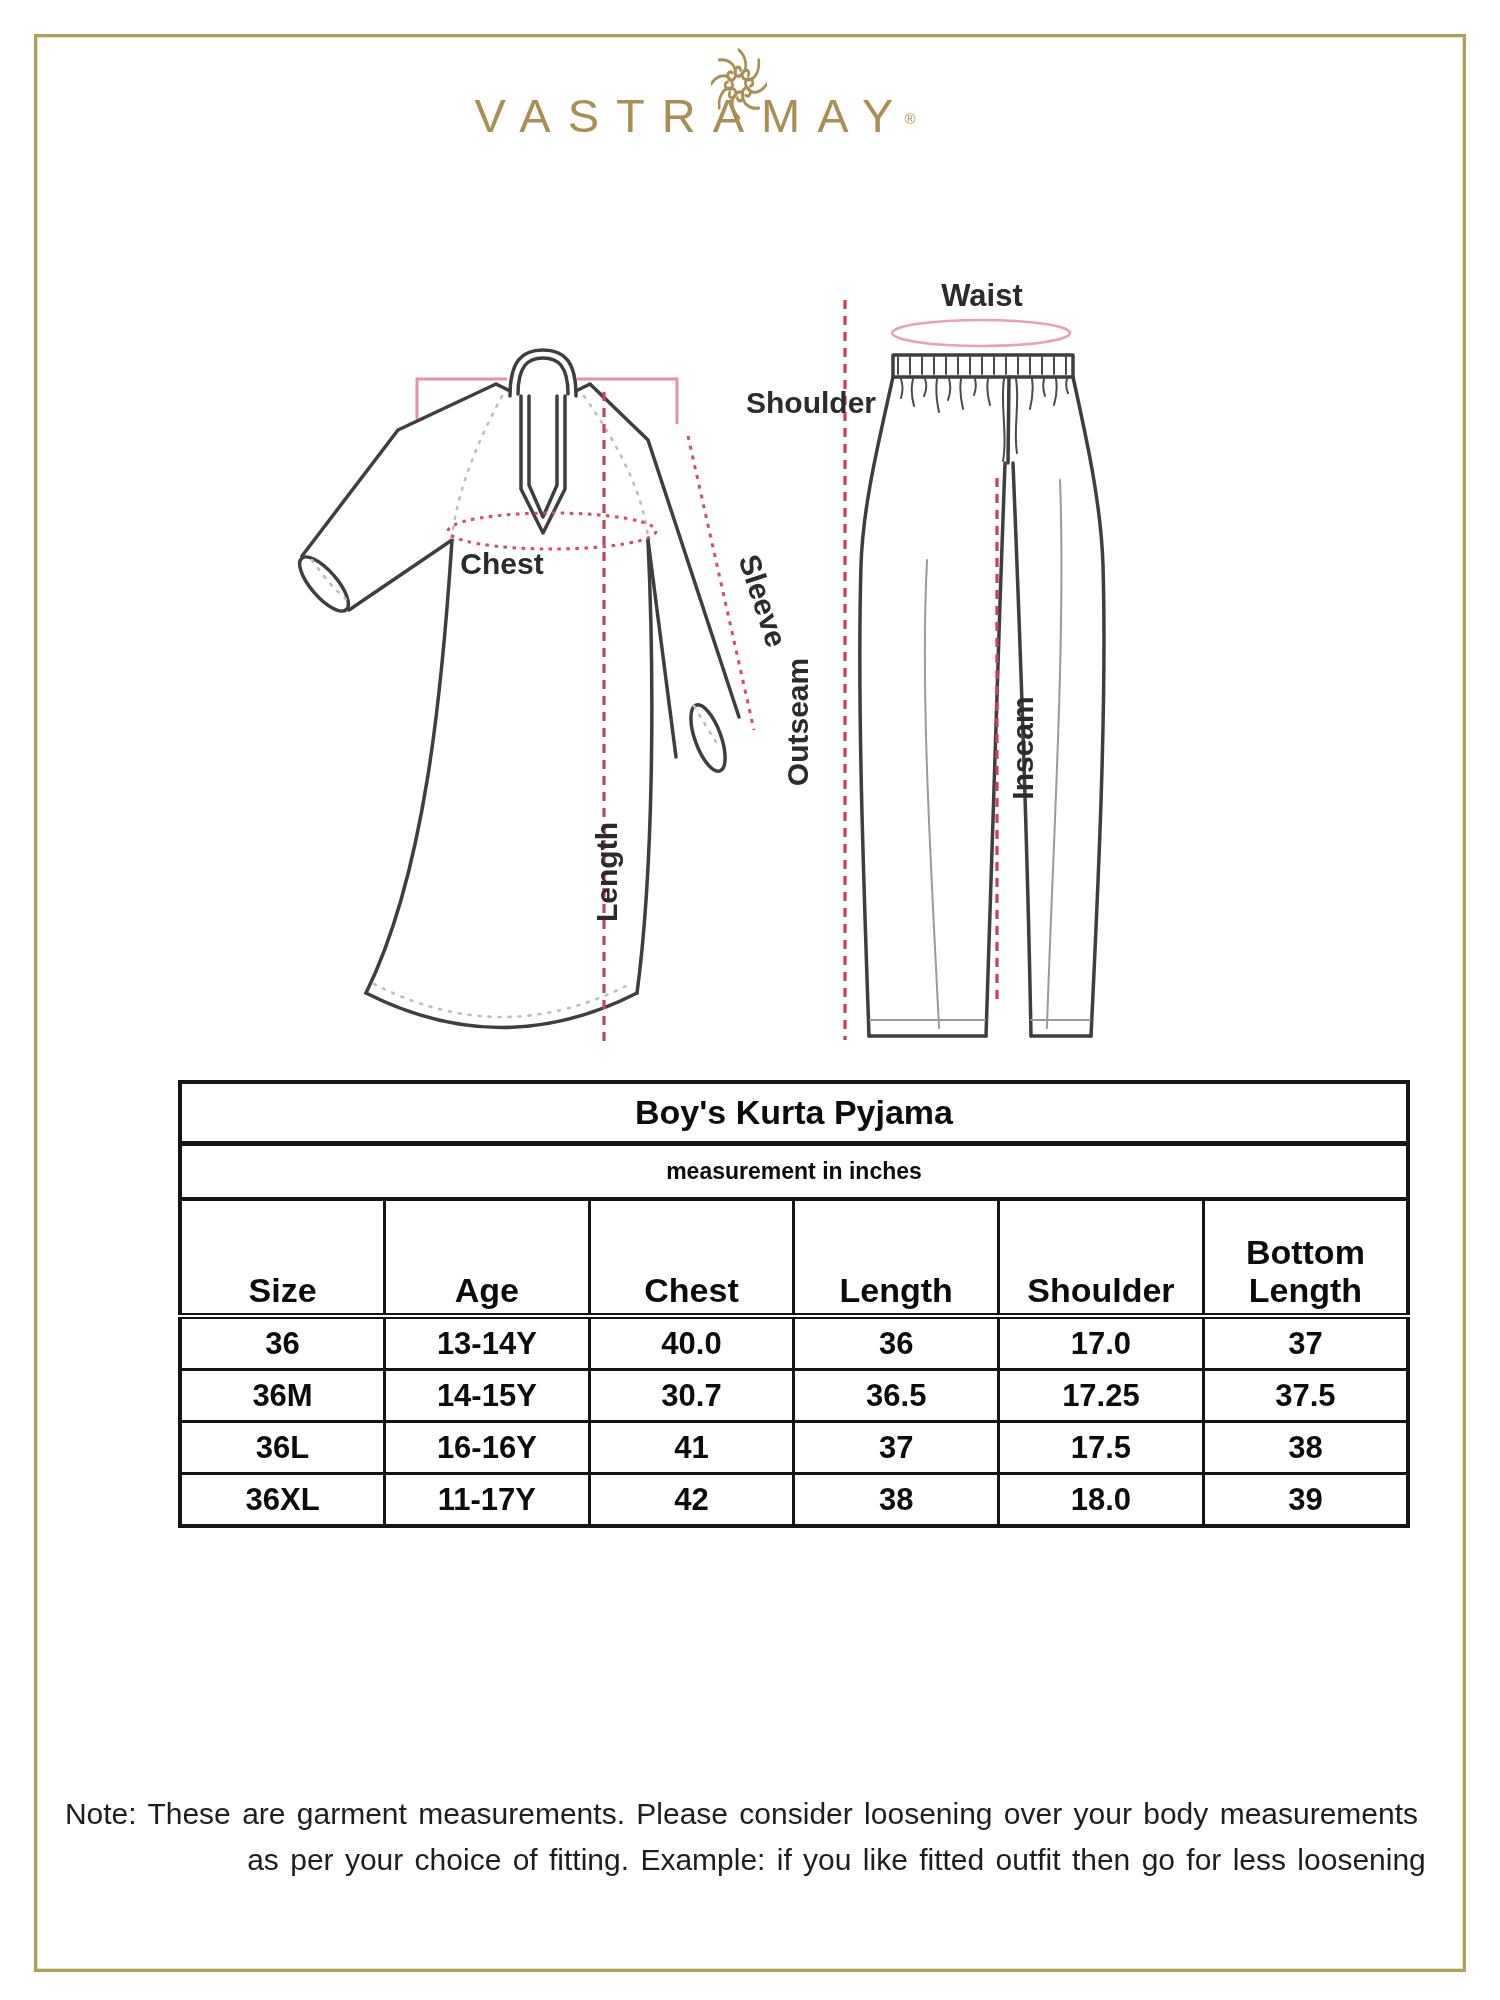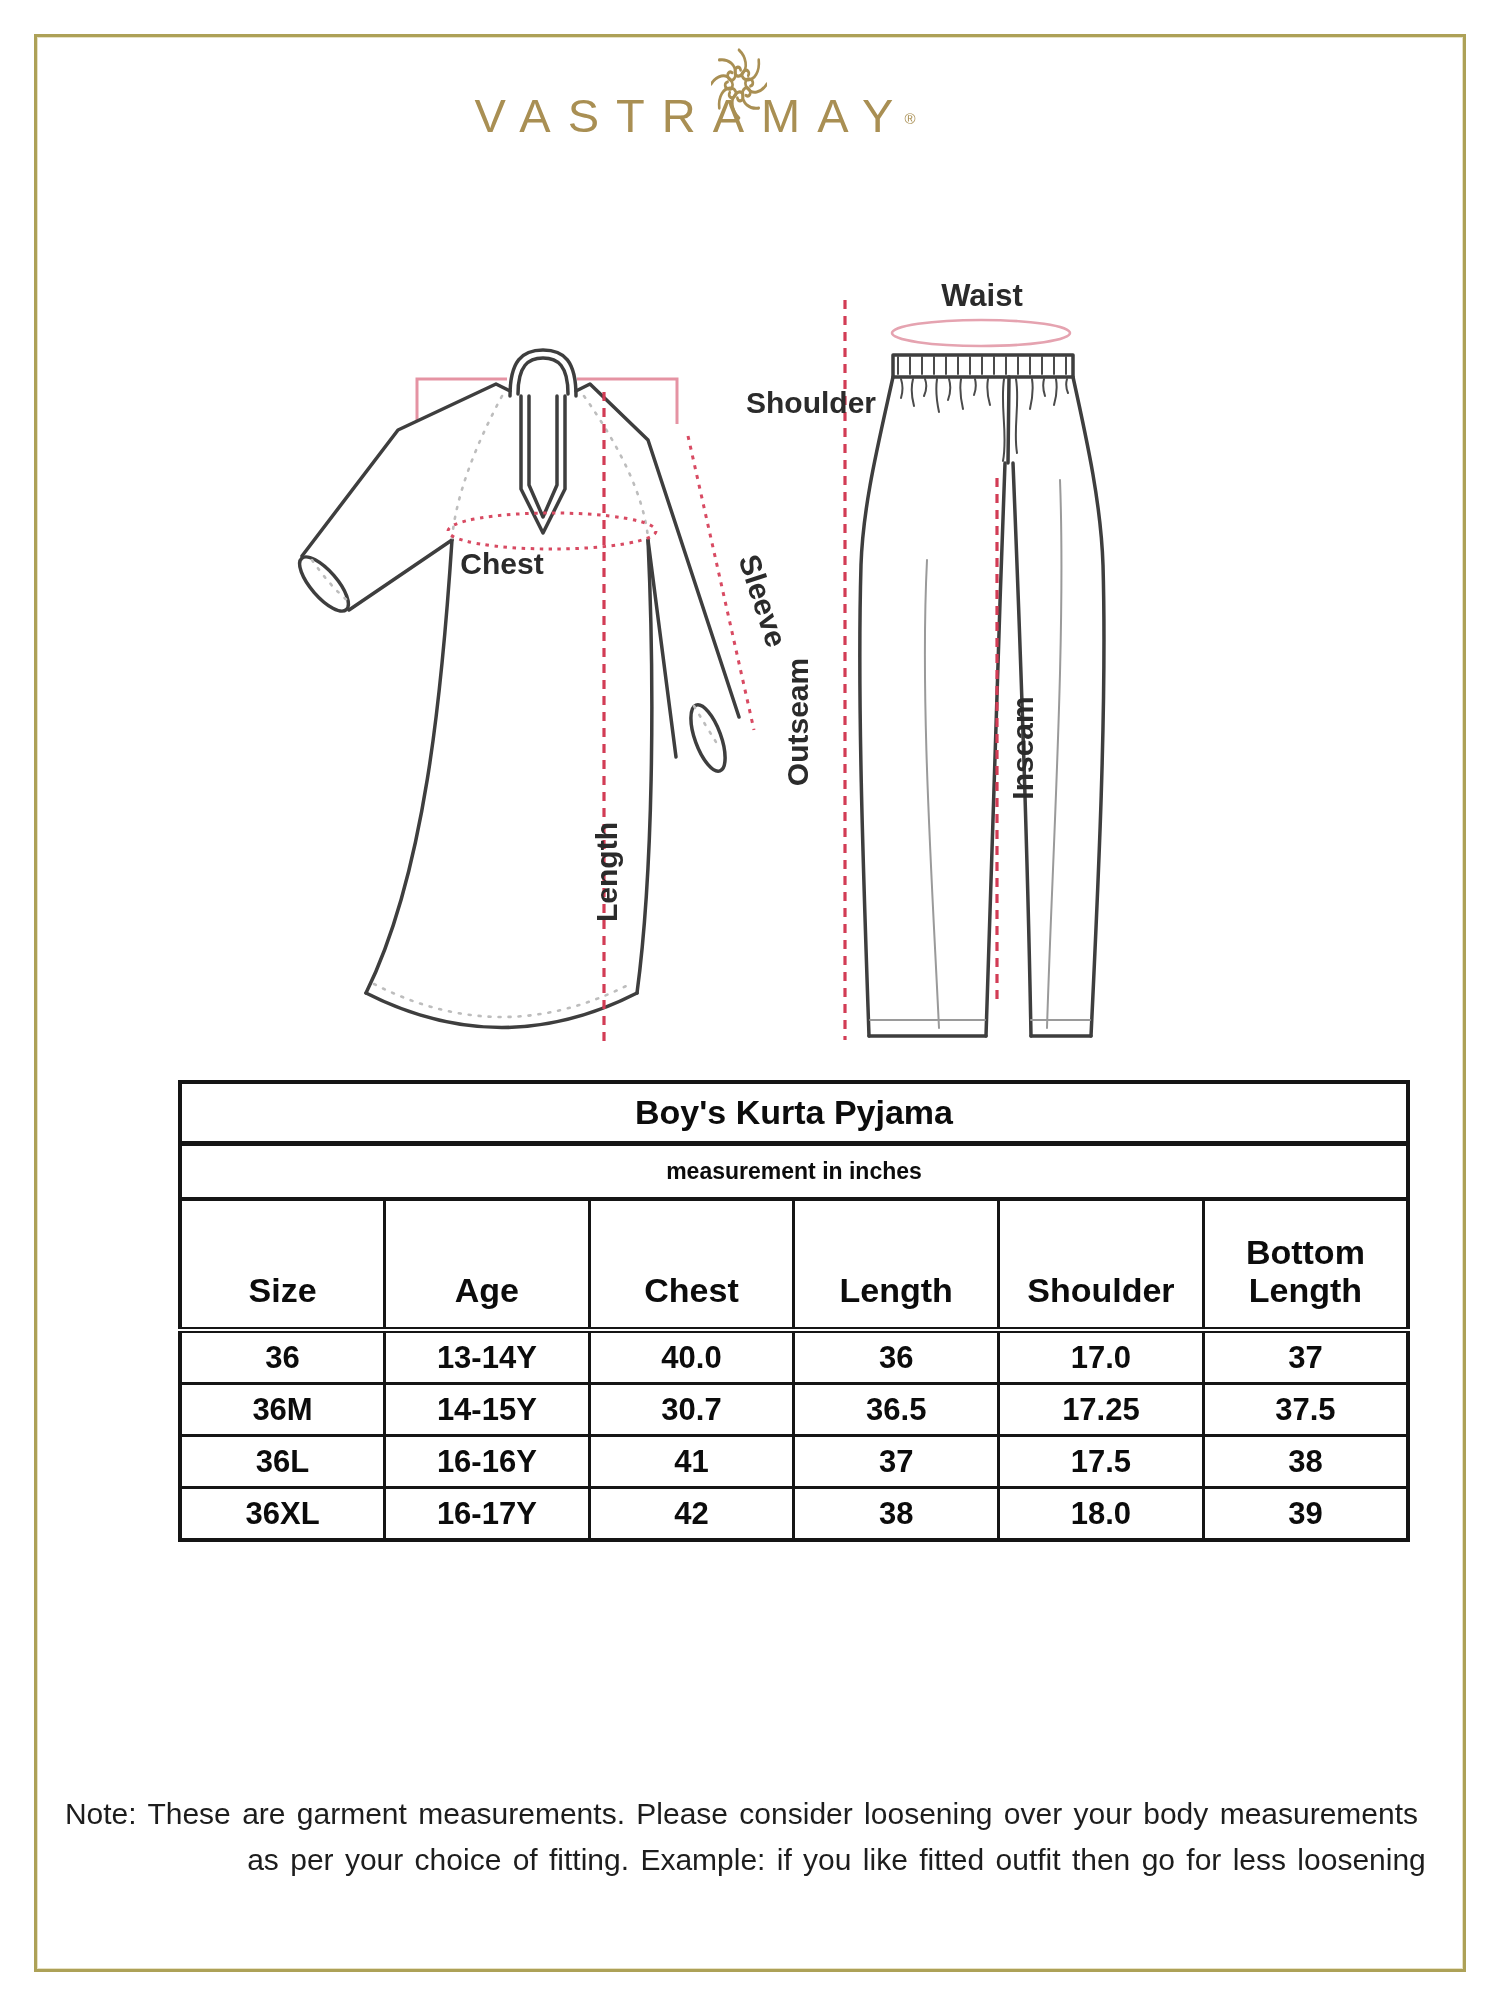--- a/index.html
+++ b/index.html
@@ -16,21 +16,21 @@
   
   .diagram{position:absolute;left:0;top:220px;}
   .diagram text{font-family:"Liberation Sans",sans-serif;font-weight:bold;fill:#2b2b2b;}
   
   .size-table{position:absolute;left:178px;top:1080px;width:1232px;border-collapse:collapse;
               table-layout:fixed;background:#fff;color:#0c0c0c;border:4px solid #151515;}
   .size-table td,.size-table th{border:3px solid #151515;text-align:center;padding:0;}
   .t-title td{font-size:34px;font-weight:bold;height:57px;border-bottom:5px solid #151515;}
   .t-sub td{font-size:23px;font-weight:bold;height:51px;border-bottom:4px solid #151515;}
   .t-head th{font-size:34px;font-weight:bold;height:108px;vertical-align:bottom;
-             padding-bottom:18px;line-height:1.12;border-bottom:6px double #151515;}
+             padding-bottom:4px;line-height:1.12;border-bottom:6px double #151515;}
   .t-row td{font-size:31px;font-weight:bold;height:49px;vertical-align:middle;}
   
   .note{position:absolute;top:1797px;left:33px;right:50px;text-align:center;
         font-size:30px;color:#1d1d1d;word-spacing:3px;}
   .note-line2{margin-top:12px;transform:translateX(95px);}
 </style>
 </head>
 <body>
 
 <div class="page">
@@ -170,21 +170,21 @@
     <tr class="t-row">
       <td>36L</td>
       <td>16-16Y</td>
       <td>41</td>
       <td>37</td>
       <td>17.5</td>
       <td>38</td>
     </tr>
     <tr class="t-row">
       <td>36XL</td>
-      <td>16-17Y</td>
+      <td>11-17Y</td>
       <td>42</td>
       <td>38</td>
       <td>18.0</td>
       <td>39</td>
     </tr>
   </tbody>
     </table>
 
   <div class="note">
     <div class="note-line1">Note: These are garment measurements. Please consider loosening over your body measurements</div>

